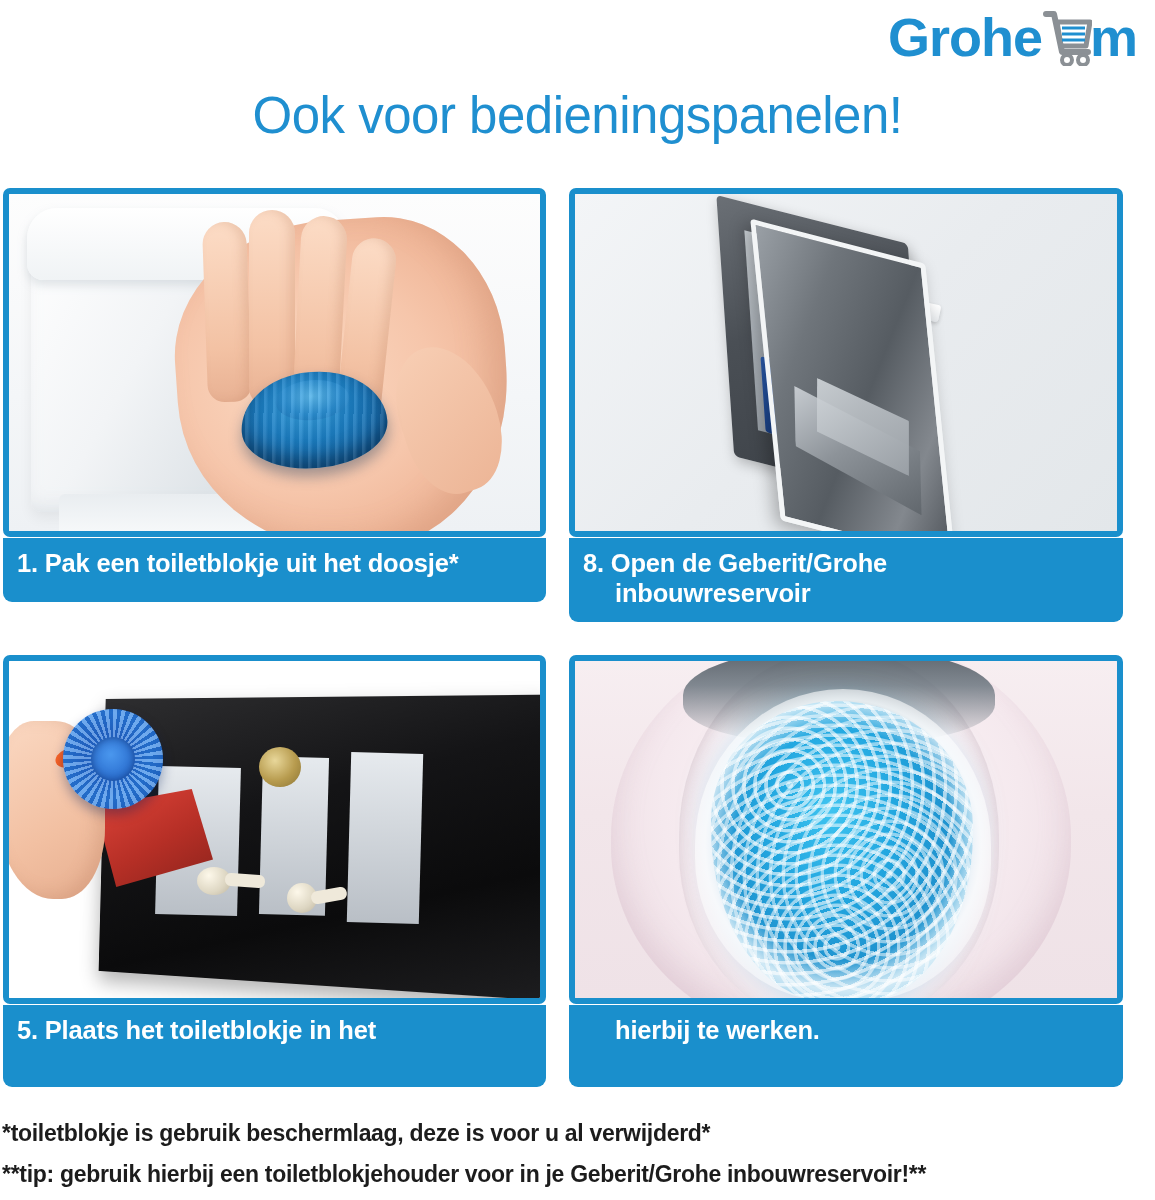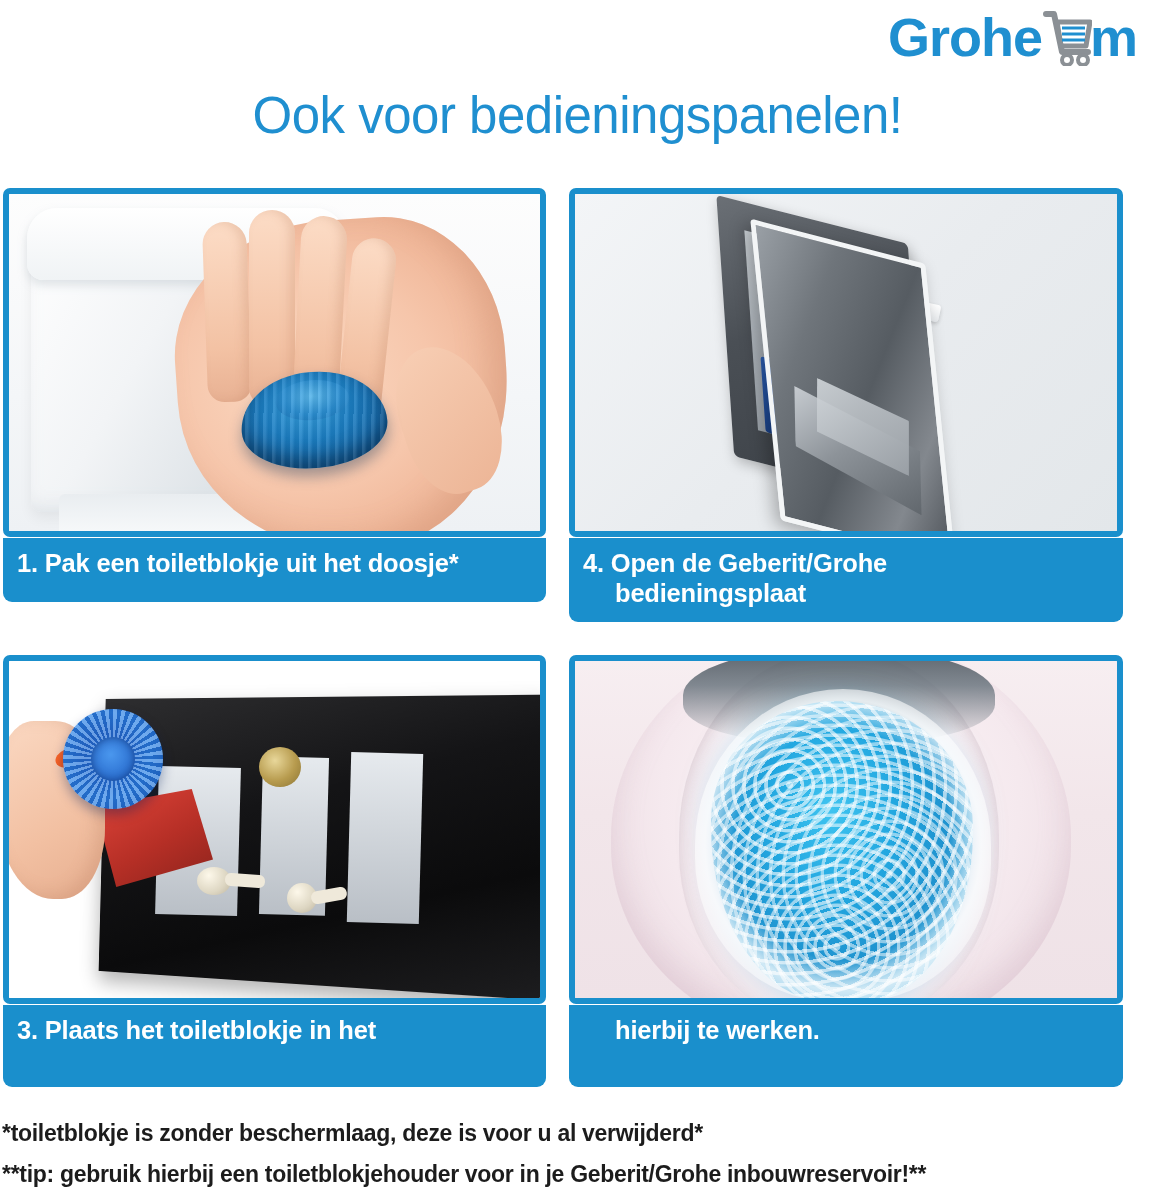--- a/index.html
+++ b/index.html
@@ -396,22 +396,22 @@
         <div class="frame-back"></div>
         <div class="inner-cav"></div>
         <div class="blue-part"></div>
         <div class="strap s1"></div>
         <div class="strap s2"></div>
         <div class="plate"></div>
         <div class="plate-btn"></div>
       </div>
     </div>
     <div class="caption two-line">
-      <span>4. Open de Geberit/Grohe</span>
-      <span class="caption-indent">bedieningsplaat</span>
+      <span>8. Open de Geberit/Grohe</span>
+      <span class="caption-indent">inbouwreservoir</span>
     </div>
   </div>
 
   <div class="panel col-left row-bottom">
     <div class="photo-frame">
       <div class="art p3">
         <div class="black-body"></div>
         <div class="cav cav1"></div>
         <div class="cav cav2"></div>
         <div class="cav cav3"></div>
@@ -420,21 +420,21 @@
         <div class="knob k1"></div>
         <div class="knob k2"></div>
         <div class="hand3"></div>
         <div class="nail"></div>
         <div class="blue-block3">
           <div class="fan"></div>
         </div>
       </div>
     </div>
     <div class="caption two-line">
-      <span>3. Plaats het toiletblokje in het</span>
+      <span>5. Plaats het toiletblokje in het</span>
     </div>
   </div>
 
   <div class="panel col-right row-bottom">
     <div class="photo-frame">
       <div class="art p4">
         <div class="rim-outer"></div>
         <div class="rim-inner"></div>
         <div class="bowl-dark"></div>
         <div class="water">
@@ -444,15 +444,15 @@
       </div>
     </div>
     <div class="caption two-line">
       <span class="caption-indent">hierbij te werken.</span>
     </div>
   </div>
 
 </div>
 
 <div class="footnotes">
-  <div class="footnote">*toiletblokje is zonder beschermlaag, deze is voor u al verwijderd*</div>
+  <div class="footnote">*toiletblokje is gebruik beschermlaag, deze is voor u al verwijderd*</div>
   <div class="footnote">**tip: gebruik hierbij een toiletblokjehouder voor in je Geberit/Grohe inbouwreservoir!**</div>
 </div>
 
 </body></html>

